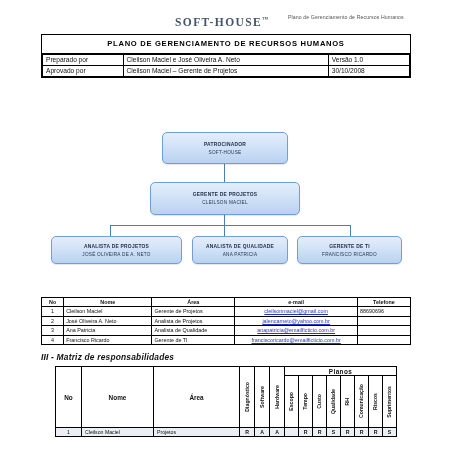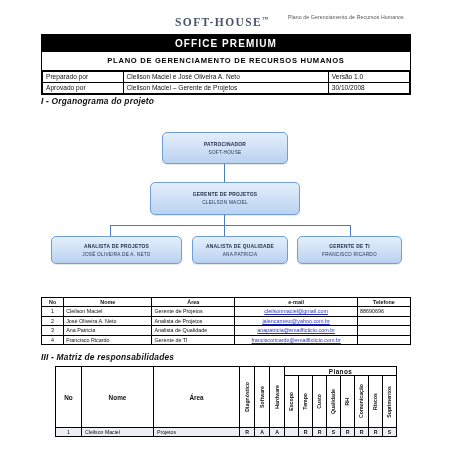--- a/index.html
+++ b/index.html
@@ -163,39 +163,37 @@
 <body>
 
 <div class="page">
 
   <div class="top-header">
     <div class="logo"><span>SOFT-HOUSE</span><span class="tm">™</span></div>
     <div class="doc-subject">Plano de Gerenciamento de Recursos Humanos</div>
   </div>
 
   <div class="title-block">
-    <div class="title-bar">OFFICE PREMIUM</div>
     <div class="title-sub">PLANO DE GERENCIAMENTO DE RECURSOS HUMANOS</div>
     <table class="meta-table">
       <tbody>
           <tr>
         <td class="meta-label">Preparado por</td>
         <td class="meta-val">Cleilson Maciel e José Oliveira A. Neto</td>
         <td class="meta-right">Versão 1.0</td>
       </tr>
       <tr>
         <td class="meta-label">Aprovado por</td>
         <td class="meta-val">Cleilson Maciel – Gerente de Projetos</td>
         <td class="meta-right">30/10/2008</td>
       </tr>
     </tbody>
       </table>
   </div>
 
-  <div class="sec-heading" id="sec1">I - Organograma do projeto</div>
   <div class="sec-heading" id="sec3">III - Matriz de responsabilidades</div>
 
   <div class="org">
     <div class="ln v1"></div>
     <div class="ln v2"></div>
     <div class="ln hbar"></div>
     <div class="ln d1"></div>
     <div class="ln d2"></div>
     <div class="ln d3"></div>
 

